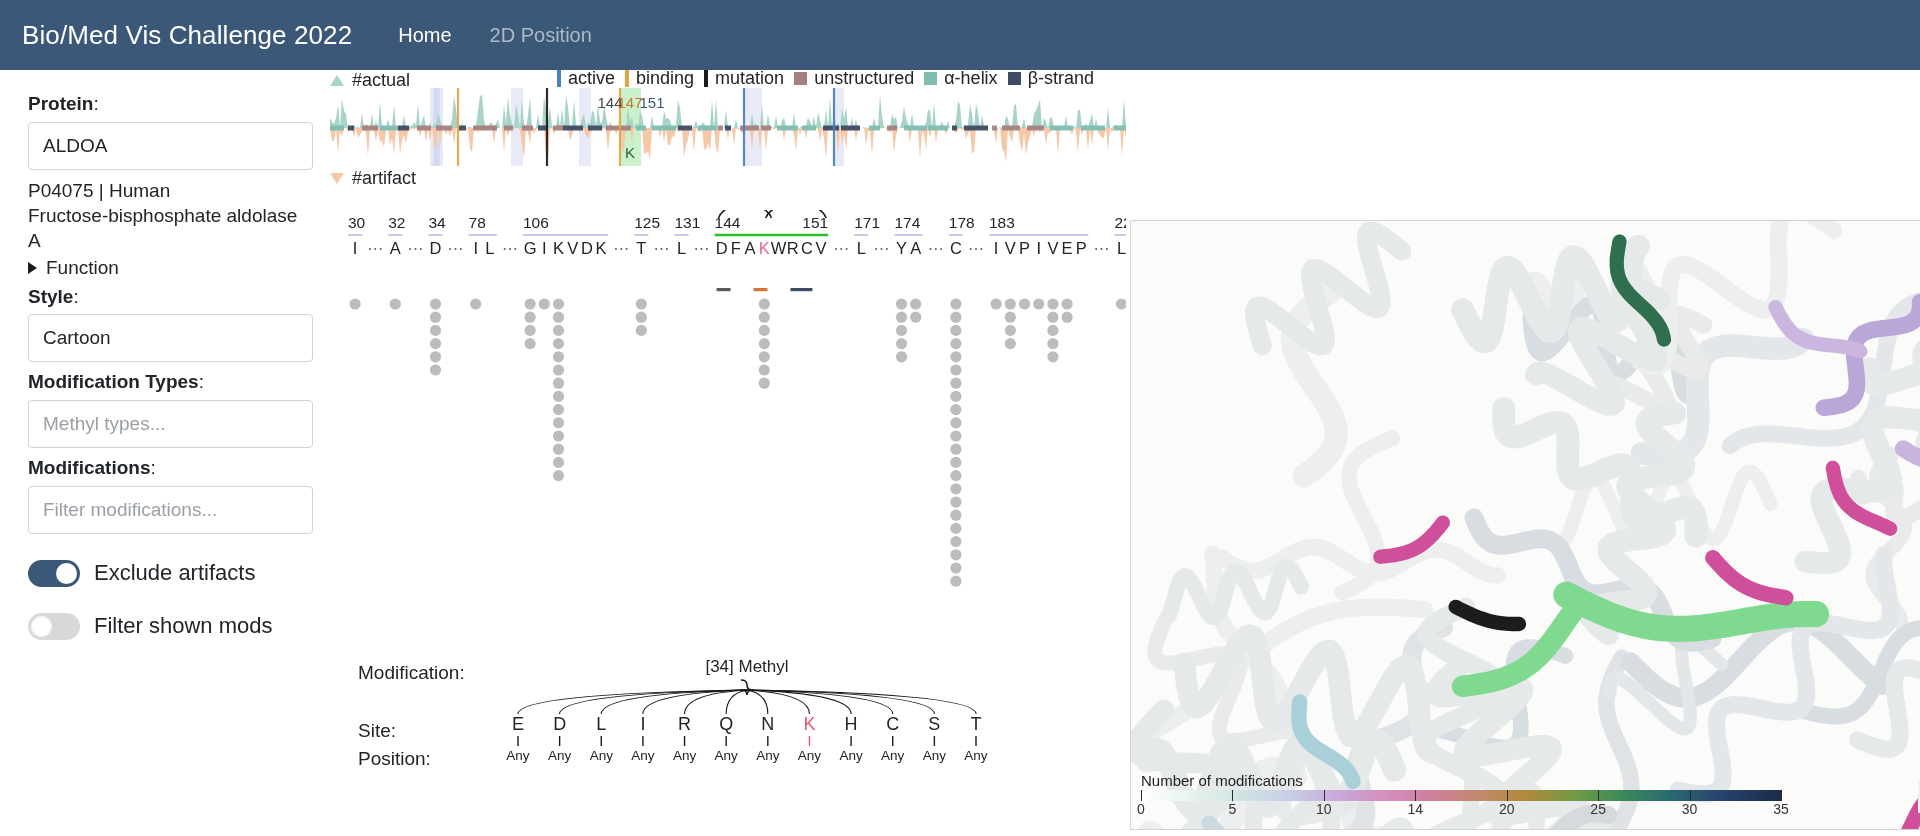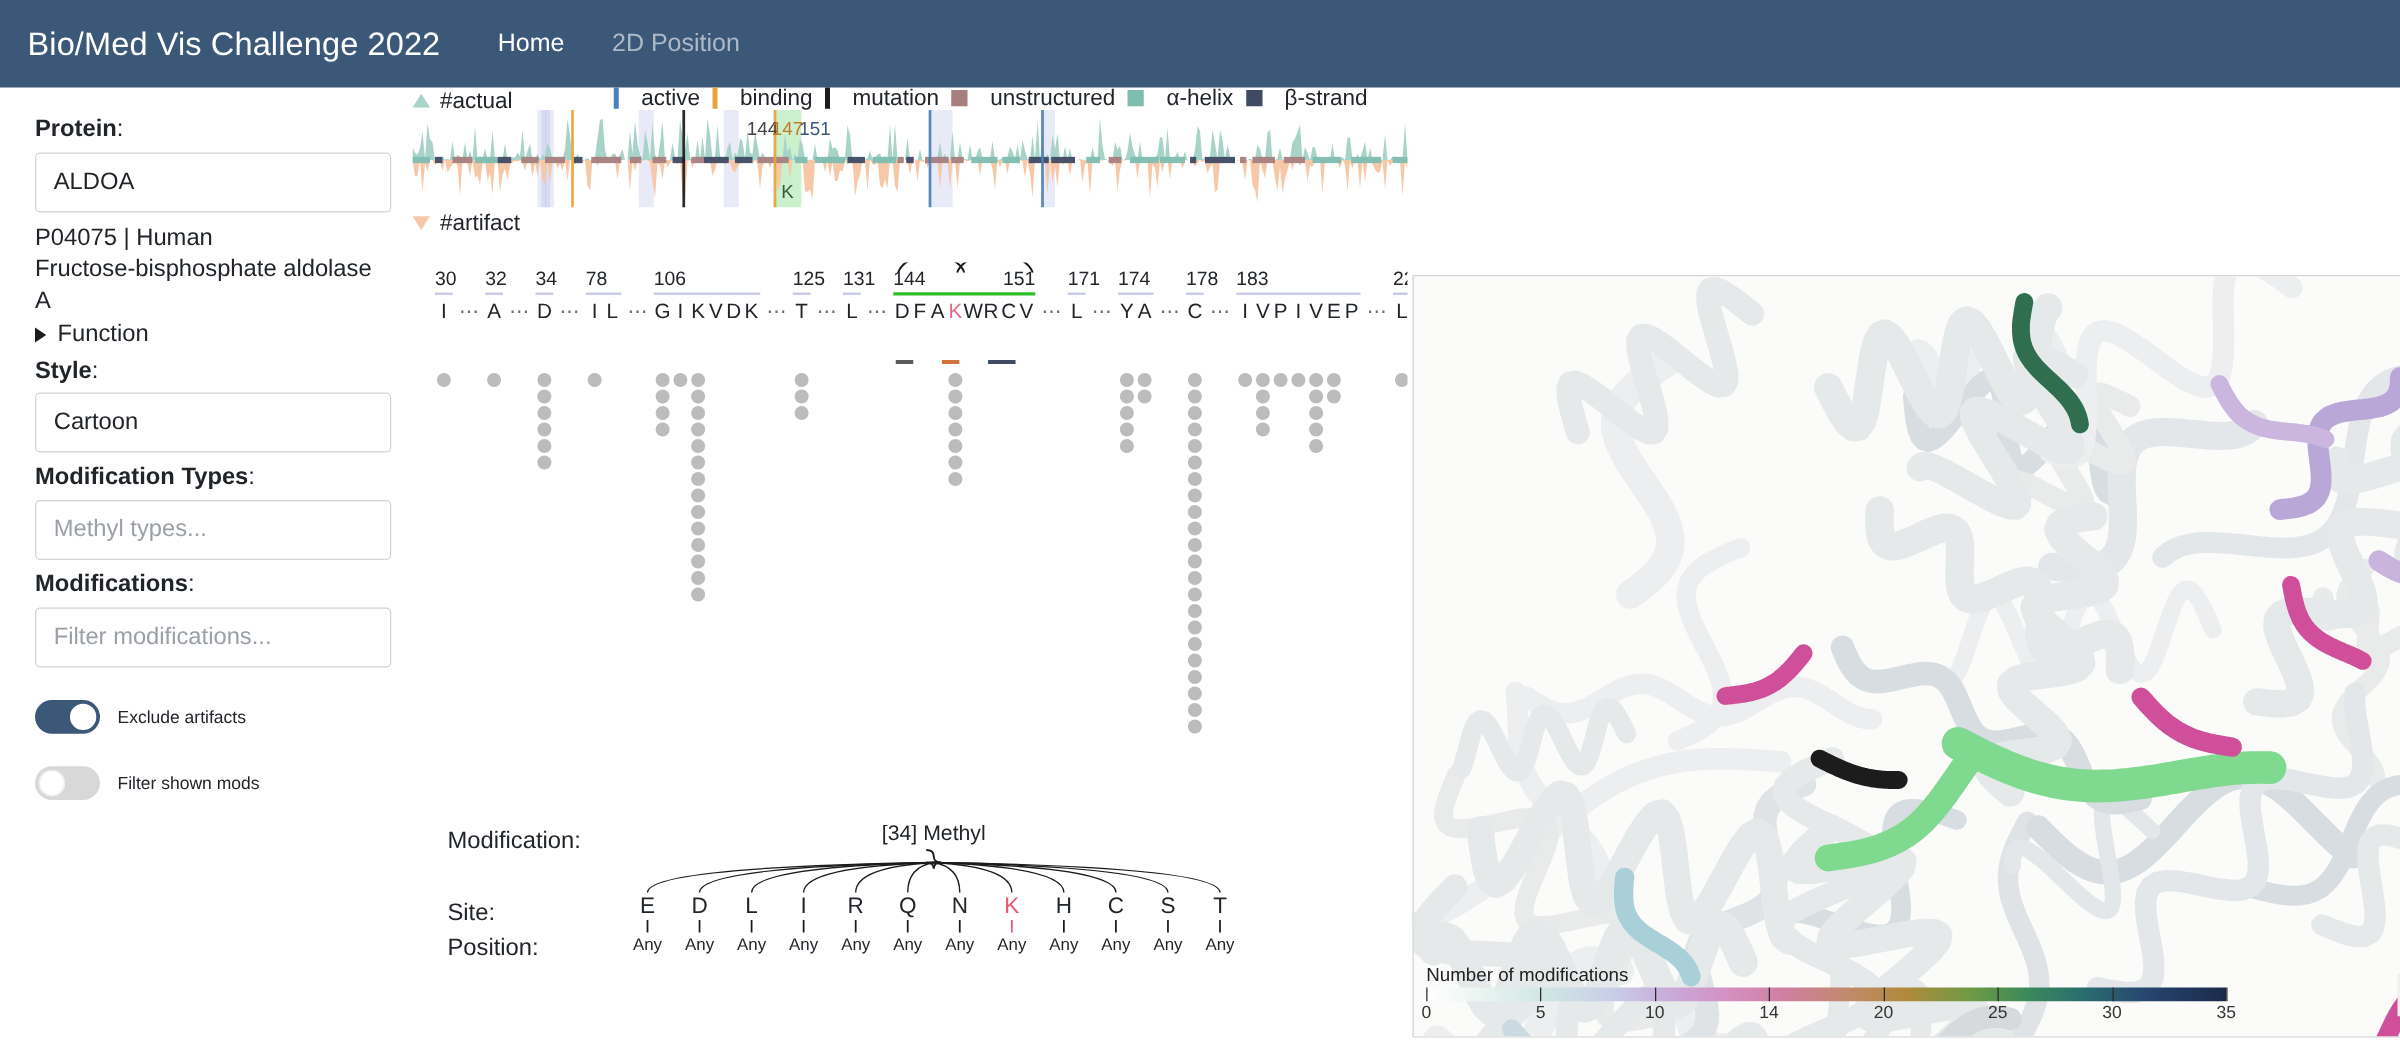--- a/index.html
+++ b/index.html
@@ -76,24 +76,24 @@
     cursor: pointer;
   }
   .caret {
     width: 0; height: 0;
     border-left: 9px solid #1b1b1b;
     border-top: 6px solid transparent;
     border-bottom: 6px solid transparent;
   }
 
   .toggle-row {
-    display: flex; align-items: center;
+    display: flex; align-items: flex-start;
     gap: 14px;
     margin-top: 26px;
-    font-size: 14px;
+    font-size: 22px;
   }
   .switch {
     width: 52px; height: 27px;
     border-radius: 14px;
     position: relative;
     flex: 0 0 auto;
     cursor: pointer;
   }
   .switch.on  { background: #3c5878; }
   .switch.off { background: #d8d8d8; }
@@ -131,21 +131,21 @@
   #ov-actual   { left: 0px; top: 0px; }
   #ov-artifact { left: 0px; top: 98px; }
 
   
   #legend {
     position: absolute; right: 32px; top: -2px;
     display: flex; align-items: center; gap: 10px;
     font-size: 18px; color: #212529;
     white-space: nowrap;
   }
-  #legend .item { display: flex; align-items: center; gap: 18px; }
+  #legend .item { display: flex; align-items: center; gap: 7px; }
   .lg-bar { width: 4px; height: 17px; display: inline-block; }
   .lg-sq  { width: 13px; height: 13px; display: inline-block; }
 
   #ov-canvas { position: absolute; left: 0; top: 18px; width: 796px; height: 78px; }
 
   
   #sequence { position: relative; margin-top: 10px; height: 78px; }
   #seq-svg { position: absolute; left: 0; top: 0; }
 
   

